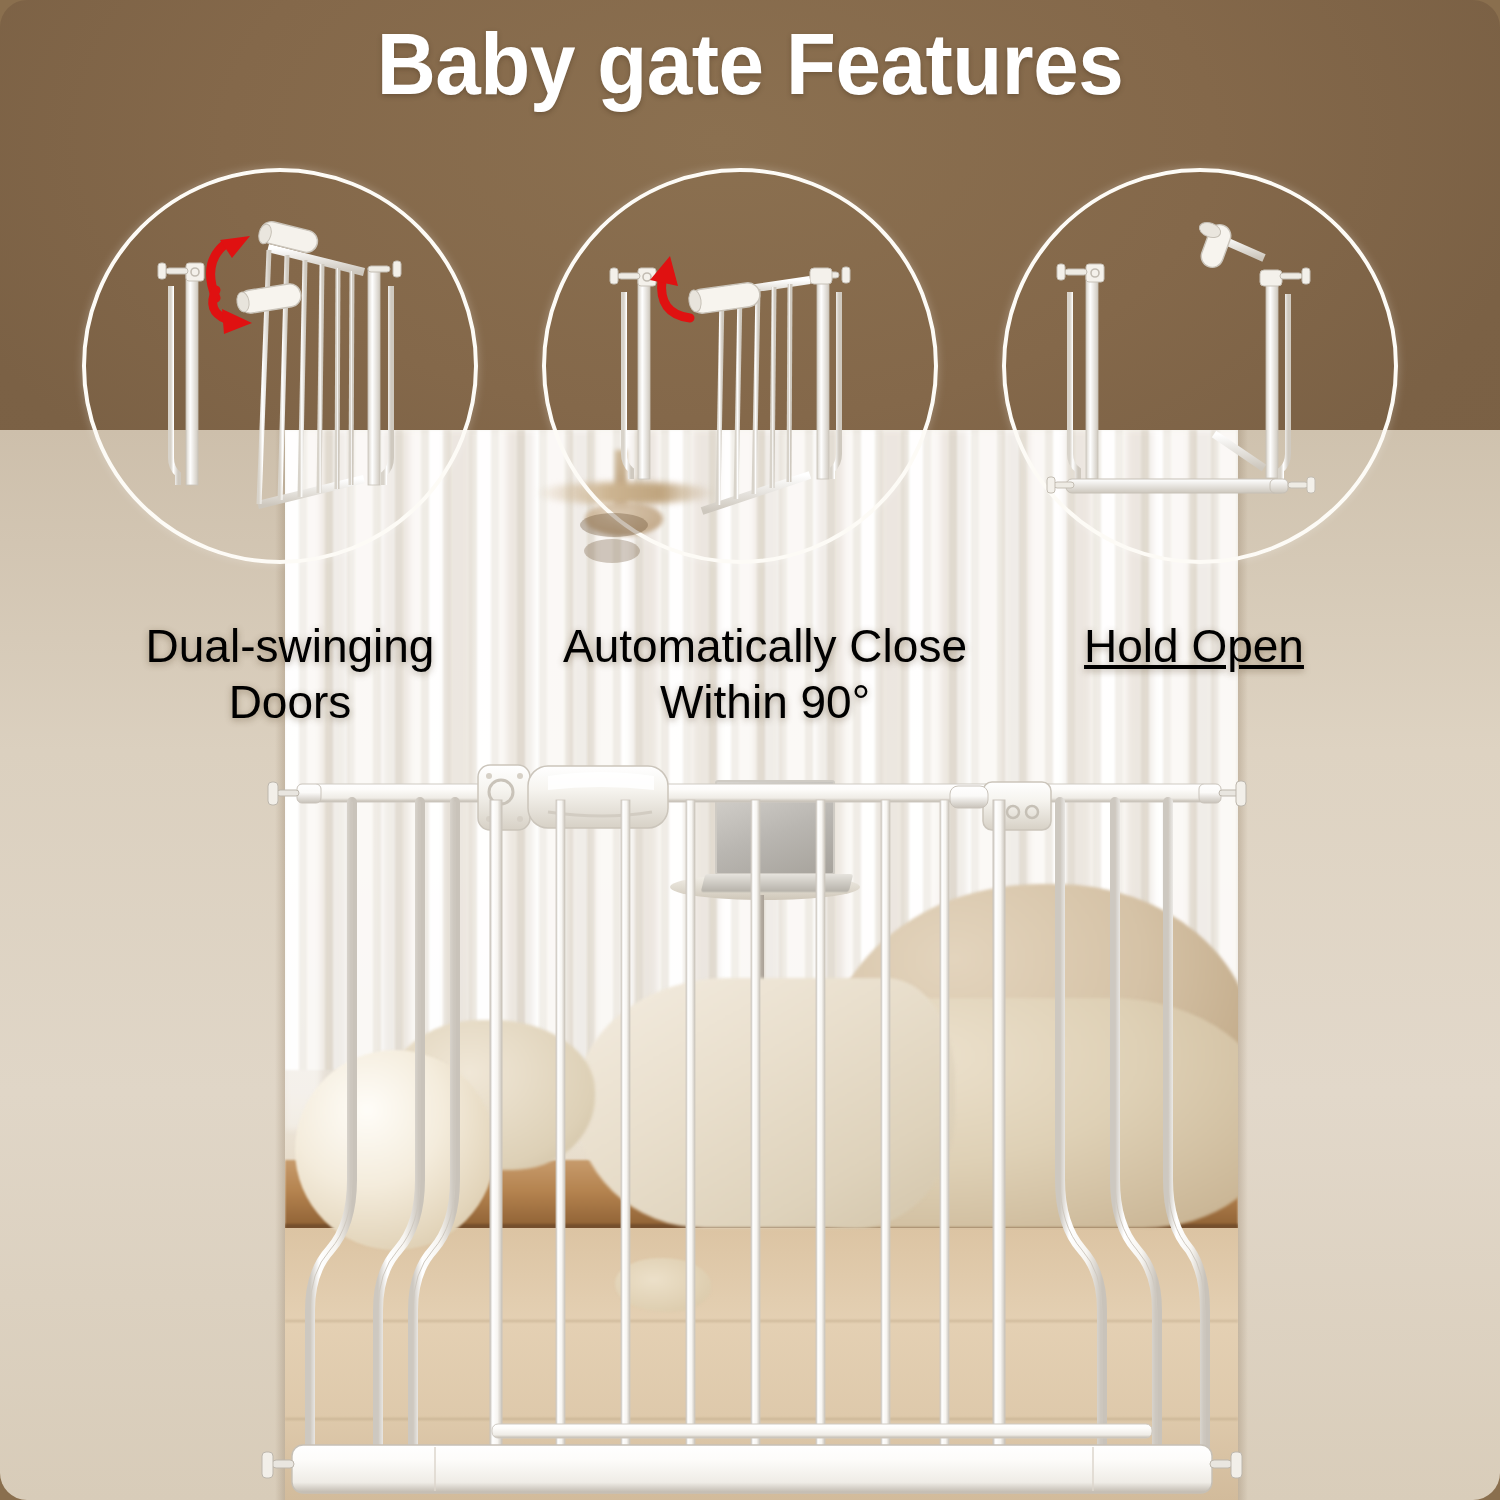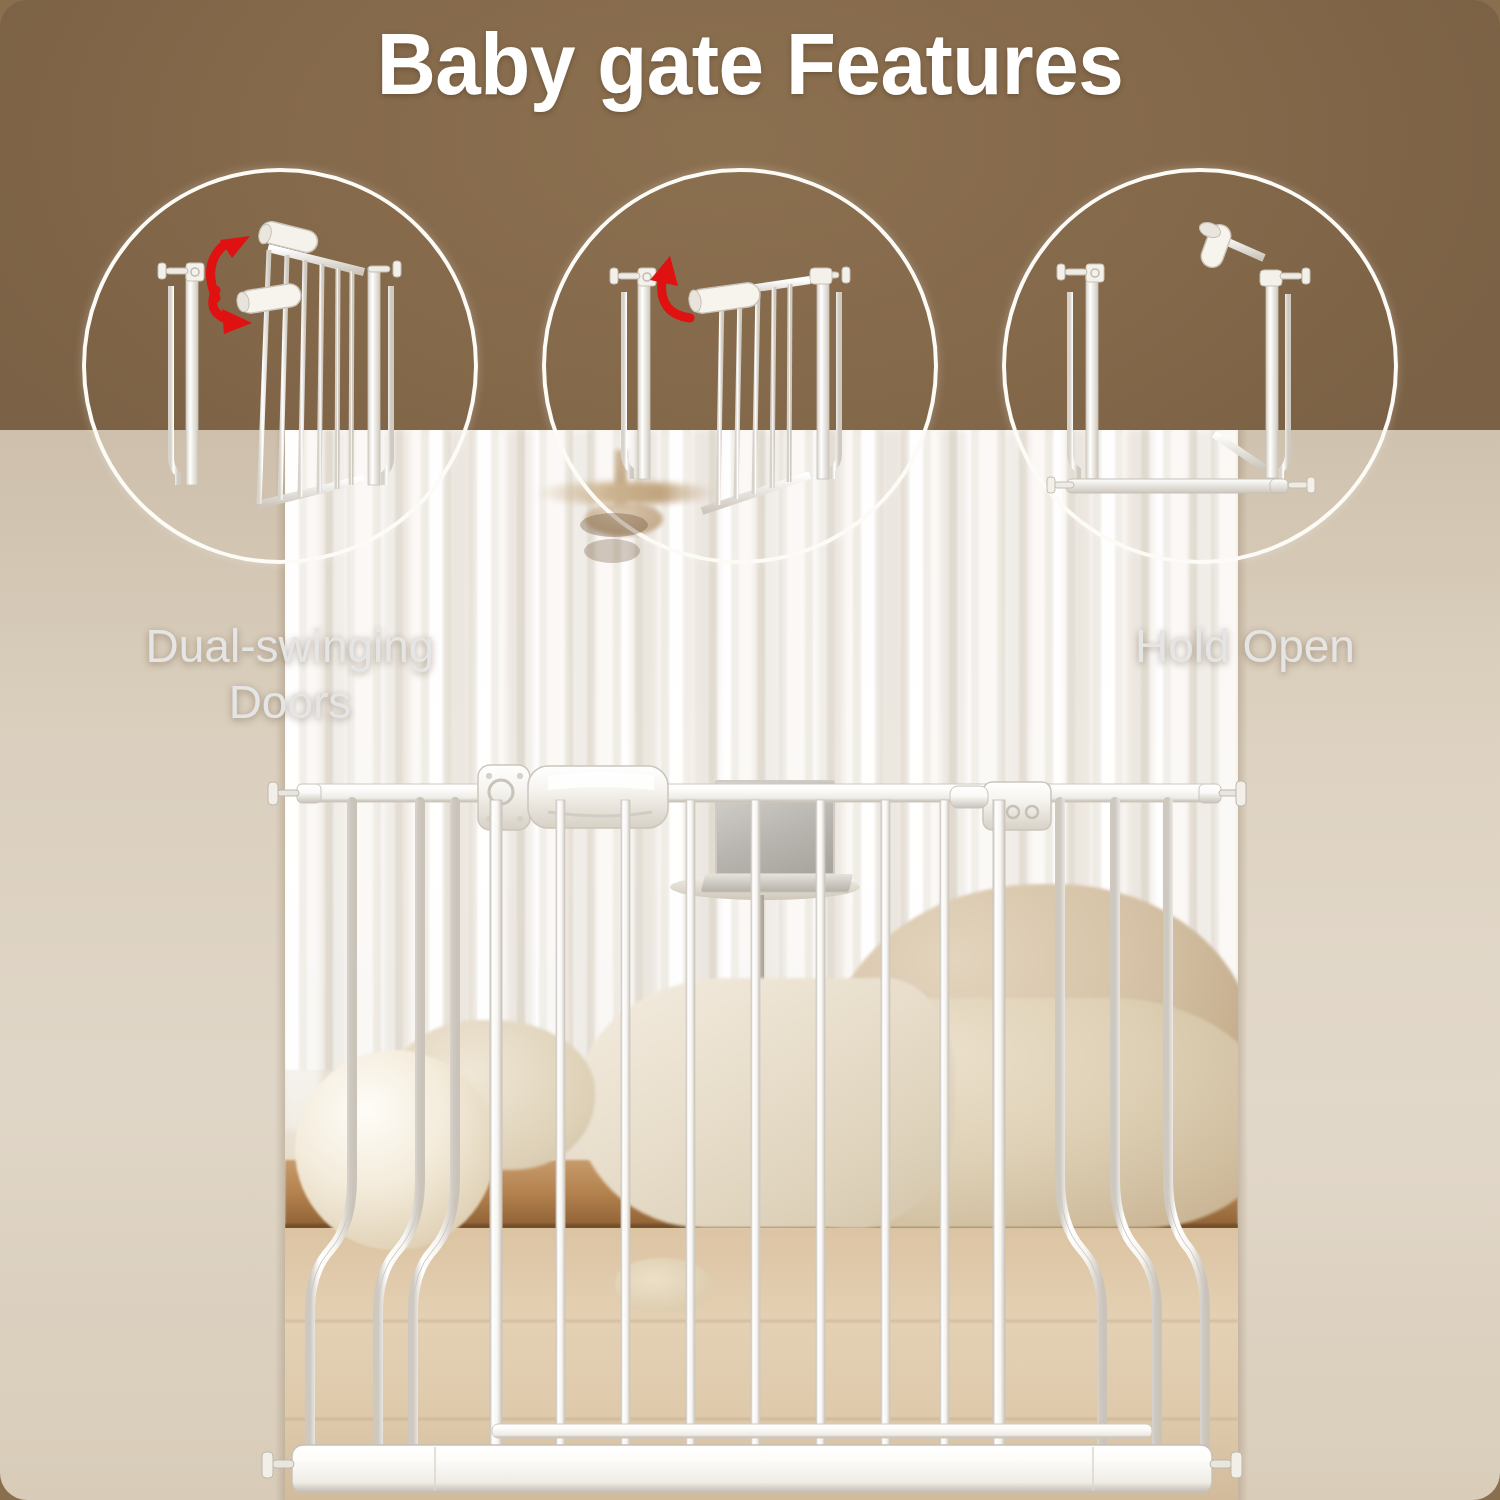--- a/index.html
+++ b/index.html
@@ -201,27 +201,27 @@
     border:4px solid #fdfbf6; border-radius:50%;
     box-shadow:0 0 10px rgba(255,255,255,.25);
   }
   .art { position:absolute; inset:0; }
   .art svg { display:block; width:100%; height:100%; }
 
   
   .captions{ position:absolute; left:0; top:618px; width:1500px; height:130px; z-index:29; }
   .caption{
     position:absolute; top:0; text-align:center;
-    color:#e5e5e5; font-size:46px; line-height:56px; font-weight:normal;
+    color:#000000; font-size:46px; line-height:56px; font-weight:normal;
     text-shadow:0 2px 7px rgba(90,70,45,.45);
     white-space:pre-line;
   }
   .caption.c0 { left:60px;   width:460px; }
   .caption.c1 { left:495px;  width:540px; }
-  .caption.c2 { left:1035px; width:420px; }
+  .caption.c2 { left:984px; width:420px;text-decoration:underline; }
 
   
   .gate-main { position:absolute; left:0; top:0; width:1500px; height:1500px; z-index:25; }
   .gate-main svg { display:block; width:1500px; height:1500px; }
 </style>
 </head>
 <body>
 
 <div id="stage">
 
@@ -552,16 +552,18 @@
             <ellipse cx="208" cy="62" rx="11" ry="7" fill="#eae6de" stroke="#c6c0b6" transform="rotate(20 208 62)"></ellipse>
           </g>
         </svg>
       </div>
     </div>
   </div>
 
   <div class="captions">
     <div class="caption c0">Dual-swinging
 Doors</div>
+    <div class="caption c1">Automatically Close
+Within 90°</div>
     <div class="caption c2">Hold Open</div>
   </div>
 
 </div>
 
 </body></html>

